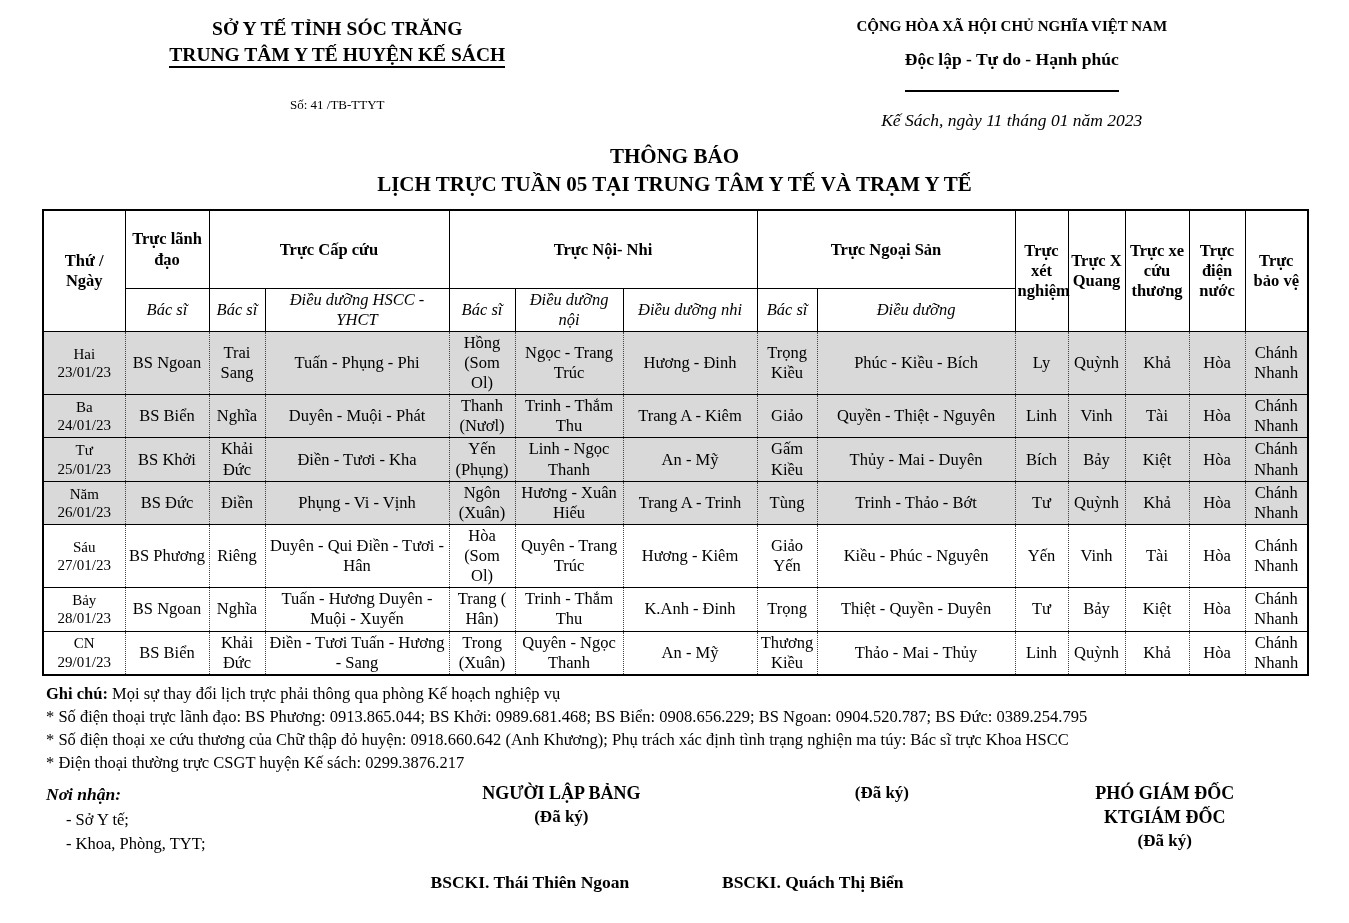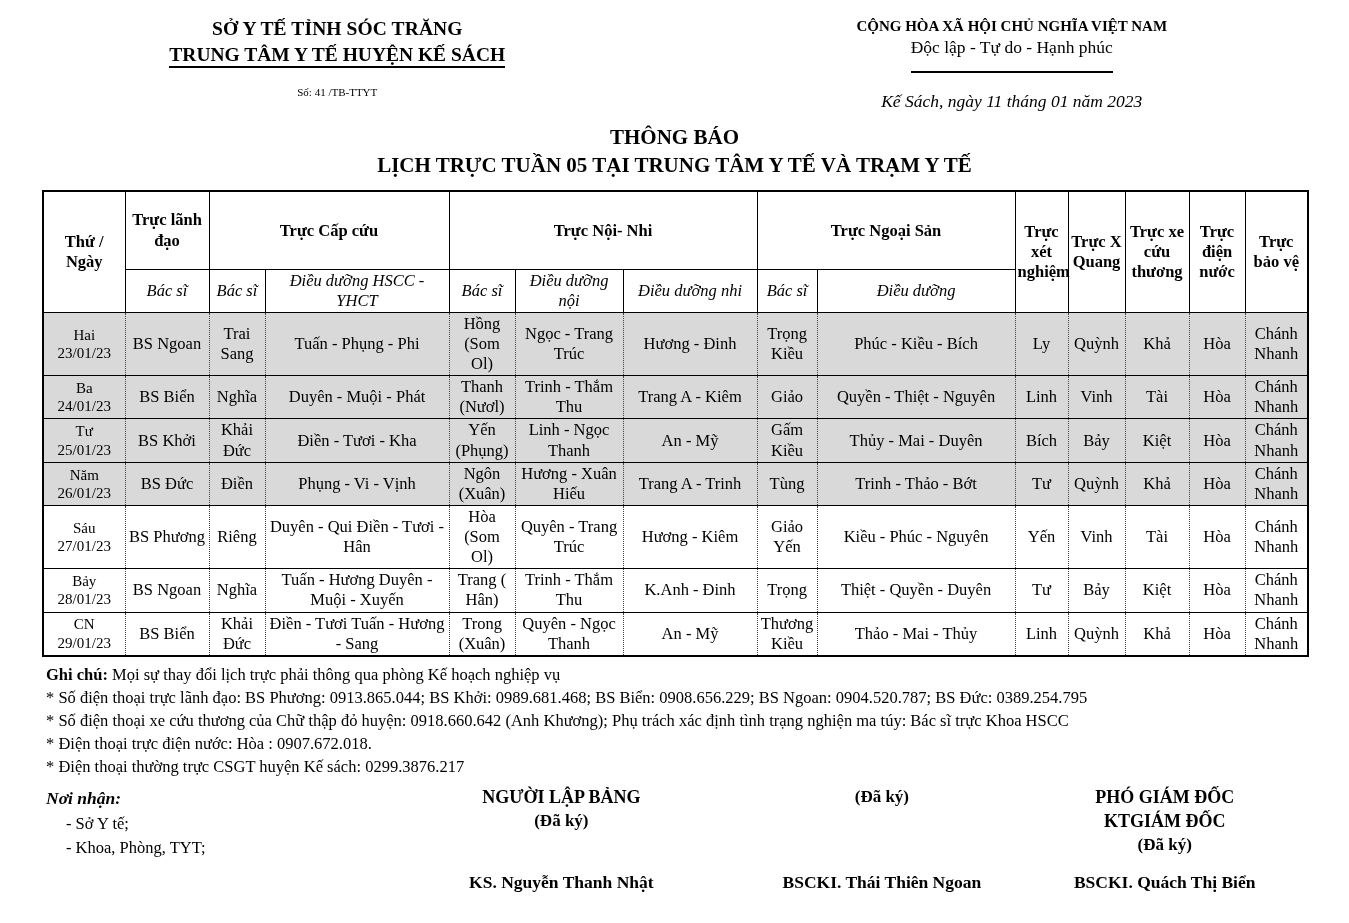--- a/index.html
+++ b/index.html
@@ -51,37 +51,37 @@
     font-weight: bold;
     font-size: 19.5px;
     line-height: 1.35;
     display: inline-block;
   }
   .org2 .ul {
     border-bottom: 2px solid #000;
     padding-bottom: 1px;
   }
   .docnum {
-    font-size: 11px;
-    margin-top: 16px;
+    font-size: 13px;
+    margin-top: 28px;
     line-height: 1.3;
   }
   .nation1 {
     font-weight: bold;
     font-size: 15px;
     line-height: 1.35;
   }
   .nation2 {
-    font-weight: normal;
+    font-weight: bold;
     font-size: 17.5px;
     line-height: 1.35;
     display: inline-block;
     border-bottom: 2px solid #000;
-    padding-bottom: 11px;
-    margin-top: 0;
+    padding-bottom: 18px;
+    margin-top: 12px;
   }
   .place-date {
     font-style: italic;
     font-size: 17.5px;
     margin-top: 17px;
     line-height: 1.3;
   }
 
   .title-block {
     text-align: center;
@@ -421,21 +421,20 @@
           </tr>
         </tbody>
     </table>
   </div>
 
   <div class="notes">
     <div class="line"><b>Ghi chú:</b><span> Mọi sự thay đổi lịch trực phải thông qua phòng Kế hoạch nghiệp vụ</span></div>
     <div id="note-lines">
         <div class="line">* Số điện thoại trực lãnh đạo: BS Phương: 0913.865.044; BS Khởi:  0989.681.468; BS Biển: 0908.656.229; BS Ngoan: 0904.520.787; BS Đức: 0389.254.795</div>
         <div class="line">* Số điện thoại xe cứu thương của Chữ thập đỏ huyện: 0918.660.642 (Anh Khương); Phụ trách xác định tình trạng nghiện ma túy: Bác sĩ trực Khoa HSCC</div>
-        <div class="line">* Điện thoại trực điện nước: Hòa : 0907.672.018.</div>
         <div class="line">* Điện thoại thường trực CSGT huyện Kế sách: 0299.3876.217</div>
       </div>
   </div>
 
   <div class="sig">
     <div class="sig-col sig-recv">
       <div class="recv-title">Nơi nhận:</div>
       <div id="recv-items">
           <div class="recv-item">- Sở Y tế;</div>
           <div class="recv-item">- Khoa, Phòng, TYT;</div>
@@ -450,23 +449,20 @@
     </div>
     <div class="sig-col sig-c">
       <div class="sig-head">PHÓ GIÁM ĐỐC</div>
       <div class="sig-head">KTGIÁM ĐỐC</div>
       <div class="sig-signed">(Đã ký)</div>
     </div>
   </div>
 
   <div class="names-row">
     <div class="sig-col sig-recv"></div>
-    <div class="sig-col sig-a">
-      <span class="sig-name">KS. Nguyễn Thanh Nhật</span>
-    </div>
     <div class="sig-col sig-b">
       <span class="sig-name">BSCKI. Thái Thiên Ngoan</span>
     </div>
     <div class="sig-col sig-c">
       <span class="sig-name">BSCKI. Quách Thị Biển</span>
     </div>
   </div>
 
 </div>
 

